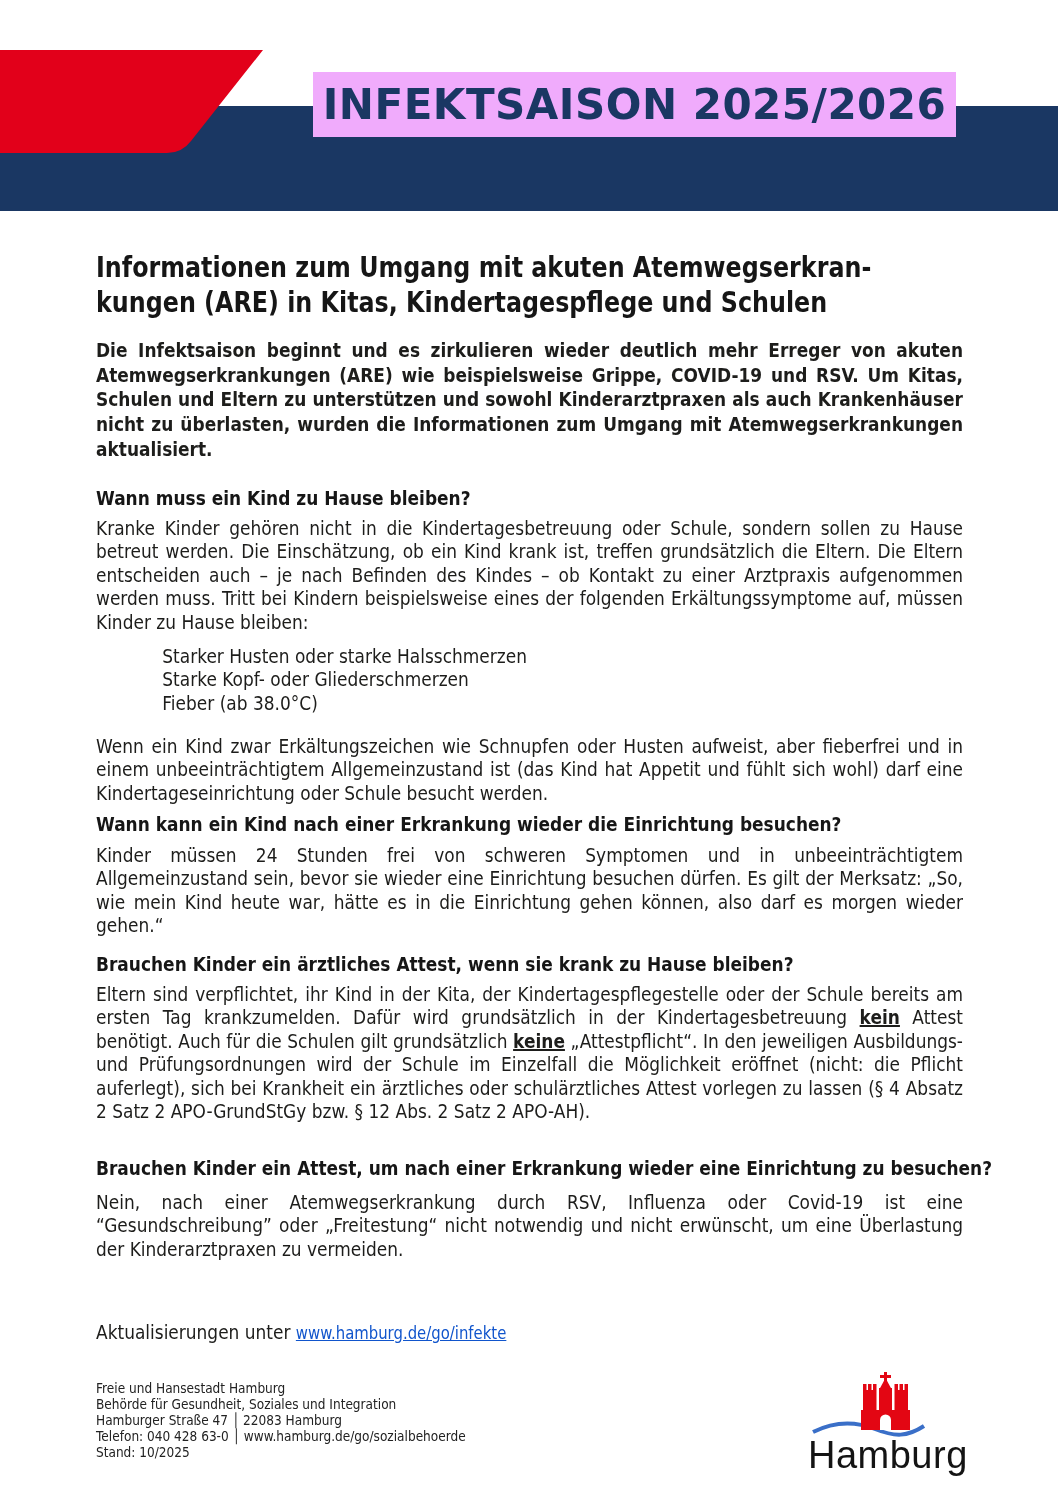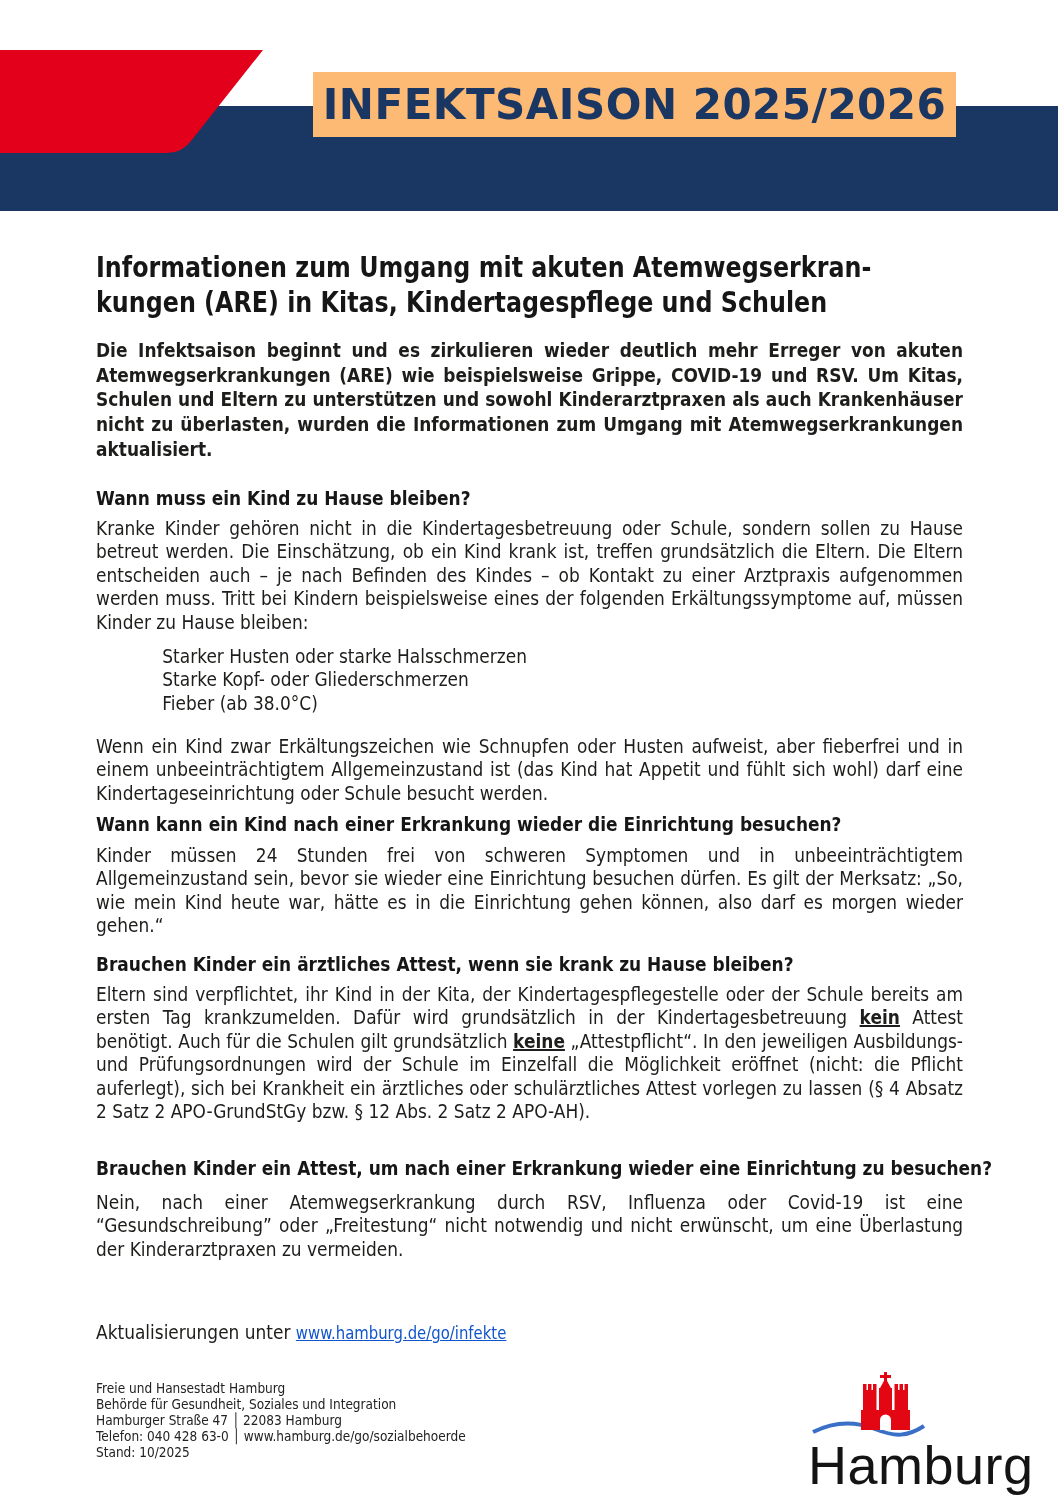--- a/index.html
+++ b/index.html
@@ -19,32 +19,32 @@
   .p{font-size:20px;line-height:23.4px;text-align:justify;color:#1d1d1b;}
   .list{font-size:20px;line-height:23.3px;padding-left:78px;color:#1d1d1b;}
   .note{font-size:20px;color:#1d1d1b;white-space:nowrap;}
   .note a{font-size:17.5px;text-decoration:underline;}
   .u-b span.b{font-weight:bold;text-decoration:underline;}
   
   .footer-text{position:absolute;left:96px;top:1380px;width:560px;font-size:13.5px;
                line-height:16px;color:#222222;transform:scaleX(0.9);transform-origin:0 0;}
   .logo{position:absolute;left:805px;top:1368px;width:175px;height:120px;}
   .wordmark{position:absolute;left:808px;top:1434px;font-family:"Liberation Sans",sans-serif;
-            font-size:54px;font-weight:400;letter-spacing:.5px;color:#141414;}
+            font-size:38px;font-weight:400;letter-spacing:.5px;color:#141414;}
 </style>
 </head>
 <body>
 
 <div class="page">
 
   <div class="navy-band" style="background: rgb(26, 55, 99);"></div>
   <svg class="red-ribbon" viewBox="0 0 270 104" width="270" height="104" aria-hidden="true">
     <path d="M0,0 H263 L191,91 Q182,103 167,103 H0 Z" class="fill-red" style="fill: rgb(226, 0, 26);"></path>
   </svg>
-  <div class="title-box" style="background: #fdba74;">
+  <div class="title-box" style="background: #f0abfc;">
     <span style="color: rgb(26, 55, 99);">INFEKTSAISON 2025/2026</span>
   </div>
 
   <div class="cb h1" style="top:250px">
     <div>Informationen zum Umgang mit akuten Atemwegserkran-</div>
     <div>kungen (ARE) in Kitas, Kindertagespflege und Schulen</div>
   </div>
 
   <div class="cb intro" style="top:338px">Die Infektsaison beginnt und es zirkulieren wieder deutlich mehr Erreger von akuten Atemwegserkrankungen (ARE) wie beispielsweise Grippe, COVID-19 und RSV. Um Kitas, Schulen und Eltern zu unterstützen und sowohl Kinderarztpraxen als auch Krankenhäuser nicht zu überlasten, wurden die Informationen zum Umgang mit Atemwegserkrankungen aktualisiert.</div>
 

